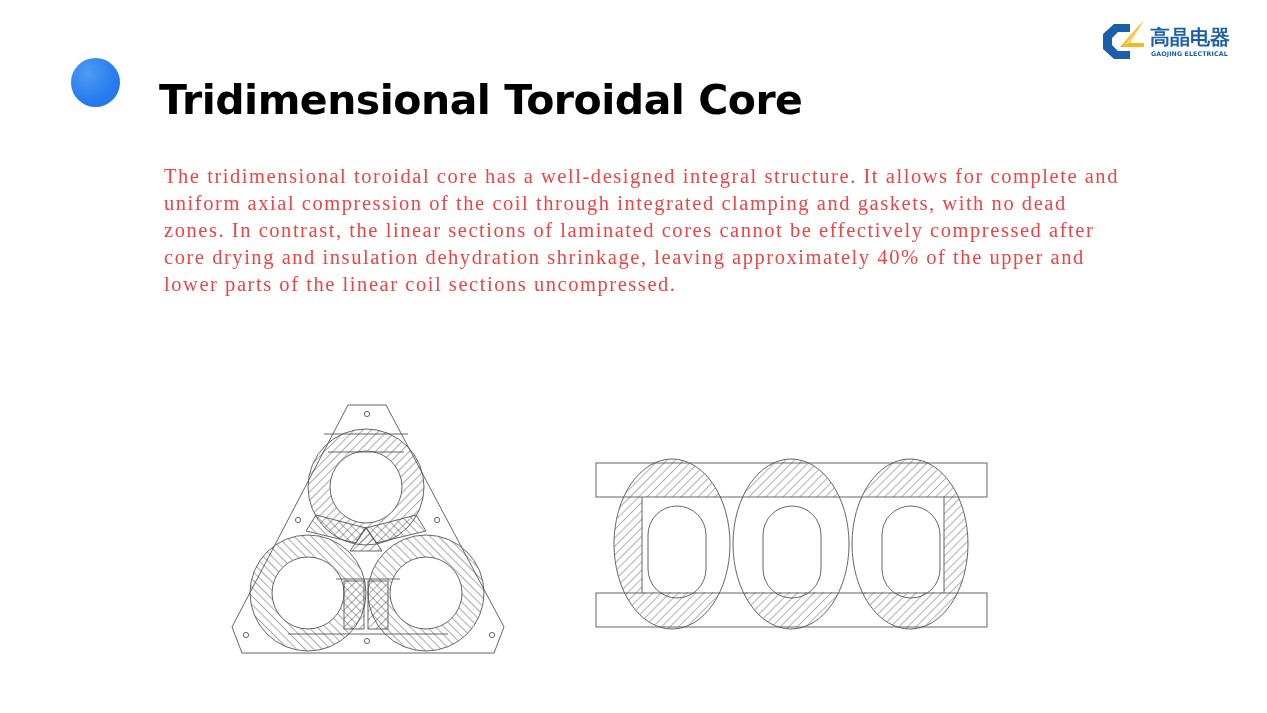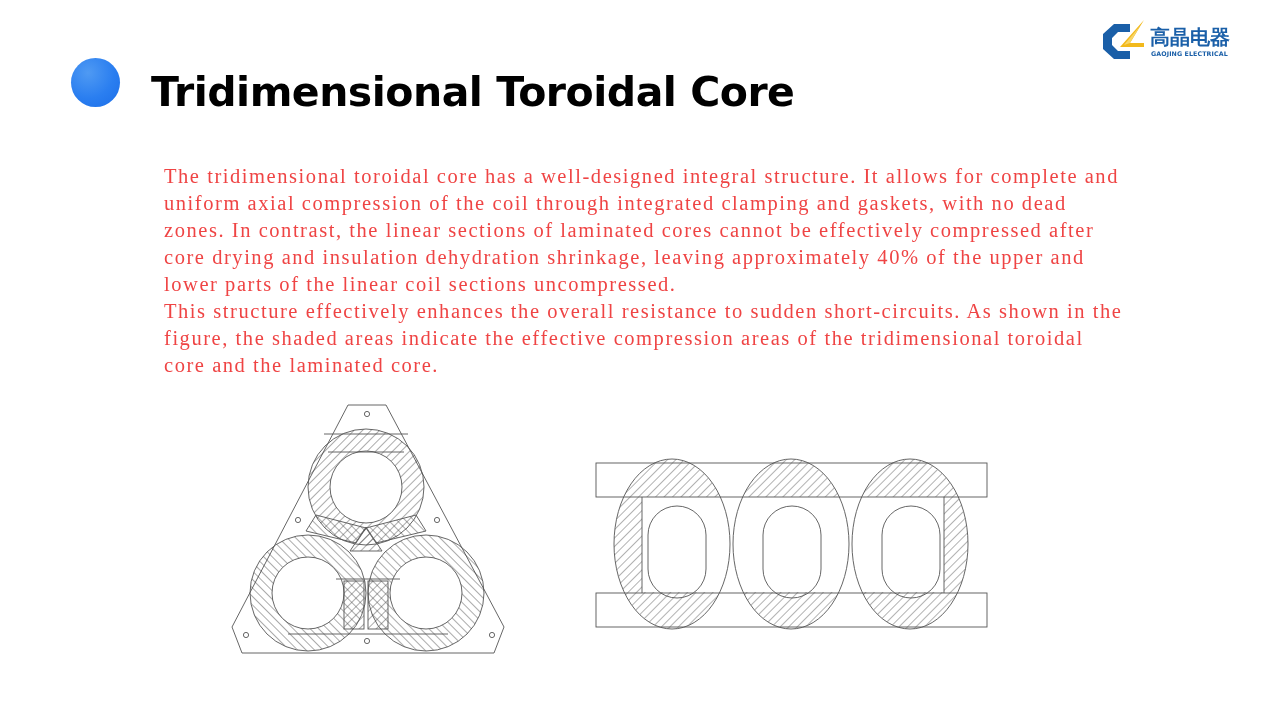--- a/index.html
+++ b/index.html
@@ -3,21 +3,21 @@
 <meta charset="utf-8">
 <style>
   html, body { margin: 0; padding: 0; background: #ffffff; }
   body { width: 1267px; height: 713px; position: relative; overflow: hidden; font-family: "Liberation Sans", sans-serif; }
 
   .bullet-dot {
     position: absolute; left: 71px; top: 58px; width: 49px; height: 49px; border-radius: 50%;
     background: radial-gradient(circle at 35% 30%, #4f9af3 0%, #2a7ef0 55%, #1b6ee8 100%);
   }
   .page-title {
-    position: absolute; left: 143px; top: 58px; margin: 8px;
+    position: absolute; left: 143px; top: 58px; margin: 16px;
     font-family: "DejaVu Sans", sans-serif; font-weight: bold; font-size: 41px; line-height: 52px;
     color: #000; letter-spacing: -0.5px;
   }
 
   .logo { position: absolute; left: 1100px; top: 18px; width: 145px; height: 46px; }
   .logo-mark { position: absolute; left: 0; top: 0; width: 46px; height: 46px; }
   .logo-cn {
     position: absolute; left: 50px; top: 8px; font-family: "DejaVu Sans", sans-serif; font-weight: bold;
     font-size: 20px; line-height: 22px; color: #1a5fa8; letter-spacing: 0px;
   }
@@ -48,21 +48,20 @@
     <path d="M14 6 L30 6 L30 14 L18 14 L12 20 L12 27 L18 33 L30 33 L30 41 L14 41 L3 31 L3 16 Z" fill="#1a5fa8"></path>
     <path d="M44 2 L20 29 L44 29 L44 25 L30 25 Z" fill="#f2b91c"></path>
     <path d="M40 8 L24 27 L30 25 Z" fill="#f7d66a"></path>
   </svg>
   <div class="logo-cn">高晶电器</div>
   <div class="logo-en">GAOJING ELECTRICAL</div>
 </div>
 
 <div class="body-text">
   <p>The tridimensional toroidal core has a well-designed integral structure. It allows for complete and uniform axial compression of the coil through integrated clamping and gaskets, with no dead zones. In contrast, the linear sections of laminated cores cannot be effectively compressed after core drying and insulation dehydration shrinkage, leaving approximately 40% of the upper and lower parts of the linear coil sections uncompressed.</p>
-  <p>This structure effectively enhances the overall resistance to sudden short-circuits. As shown in the figure, the shaded areas indicate the effective compression areas of the tridimensional toroidal core and the laminated core.</p>
 </div>
 
 <svg class="fig fig-toroidal" viewBox="0 0 280 258">
   <defs>
     <pattern id="hatchA" patternUnits="userSpaceOnUse" width="6" height="6" patternTransform="rotate(45)">
       <line x1="0" y1="0" x2="0" y2="6" stroke="#444" stroke-width="0.9"></line>
     </pattern>
     <pattern id="hatchB" patternUnits="userSpaceOnUse" width="6" height="6" patternTransform="rotate(-45)">
       <line x1="0" y1="0" x2="0" y2="6" stroke="#444" stroke-width="0.9"></line>
     </pattern>

